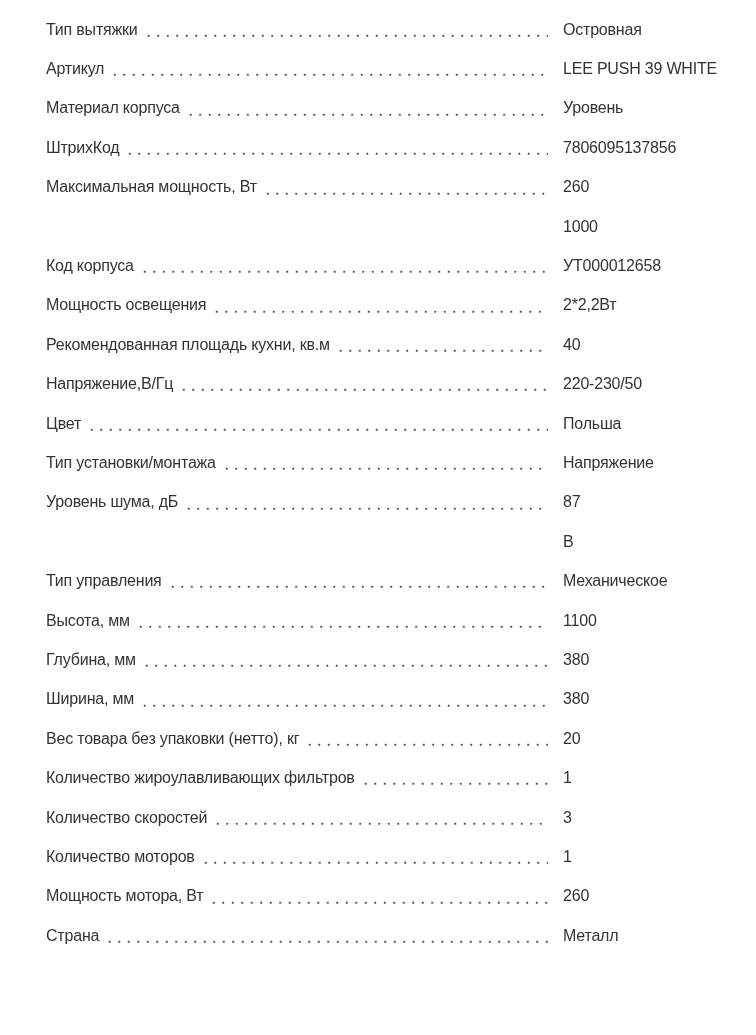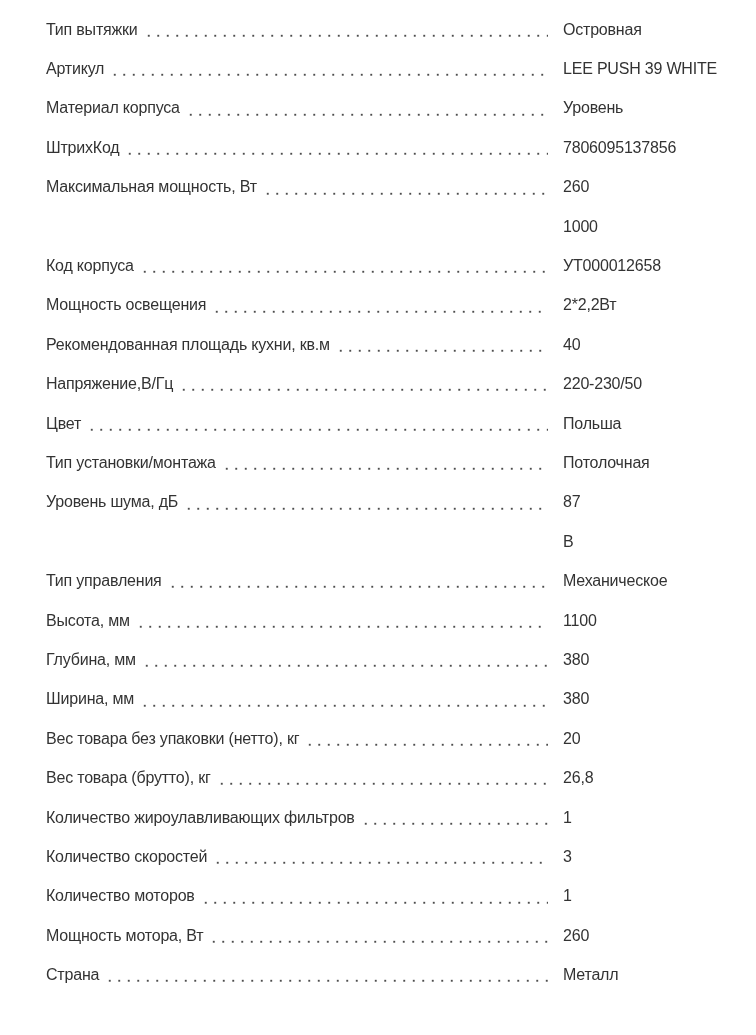--- a/index.html
+++ b/index.html
@@ -131,21 +131,21 @@
         <span class="dots"></span>
       </div>
       <span class="value">Польша</span>
     </div>
 
     <div class="row">
       <div class="row-left">
         <span class="label">Тип установки/монтажа</span>
         <span class="dots"></span>
       </div>
-      <span class="value">Потолочная</span>
+      <span class="value">Напряжение</span>
     </div>
 
     <div class="row">
       <div class="row-left">
         <span class="label">Уровень шума, дБ</span>
         <span class="dots"></span>
       </div>
       <span class="value">87</span>
     </div>
 
@@ -190,27 +190,20 @@
     </div>
 
     <div class="row">
       <div class="row-left">
         <span class="label">Вес товара без упаковки (нетто), кг</span>
         <span class="dots"></span>
       </div>
       <span class="value">20</span>
     </div>
 
-    <div class="row">
-      <div class="row-left">
-        <span class="label">Вес товара (брутто), кг</span>
-        <span class="dots"></span>
-      </div>
-      <span class="value">26,8</span>
-    </div>
 
     <div class="row">
       <div class="row-left">
         <span class="label">Количество жироулавливающих фильтров</span>
         <span class="dots"></span>
       </div>
       <span class="value">1</span>
     </div>
 
     <div class="row">

